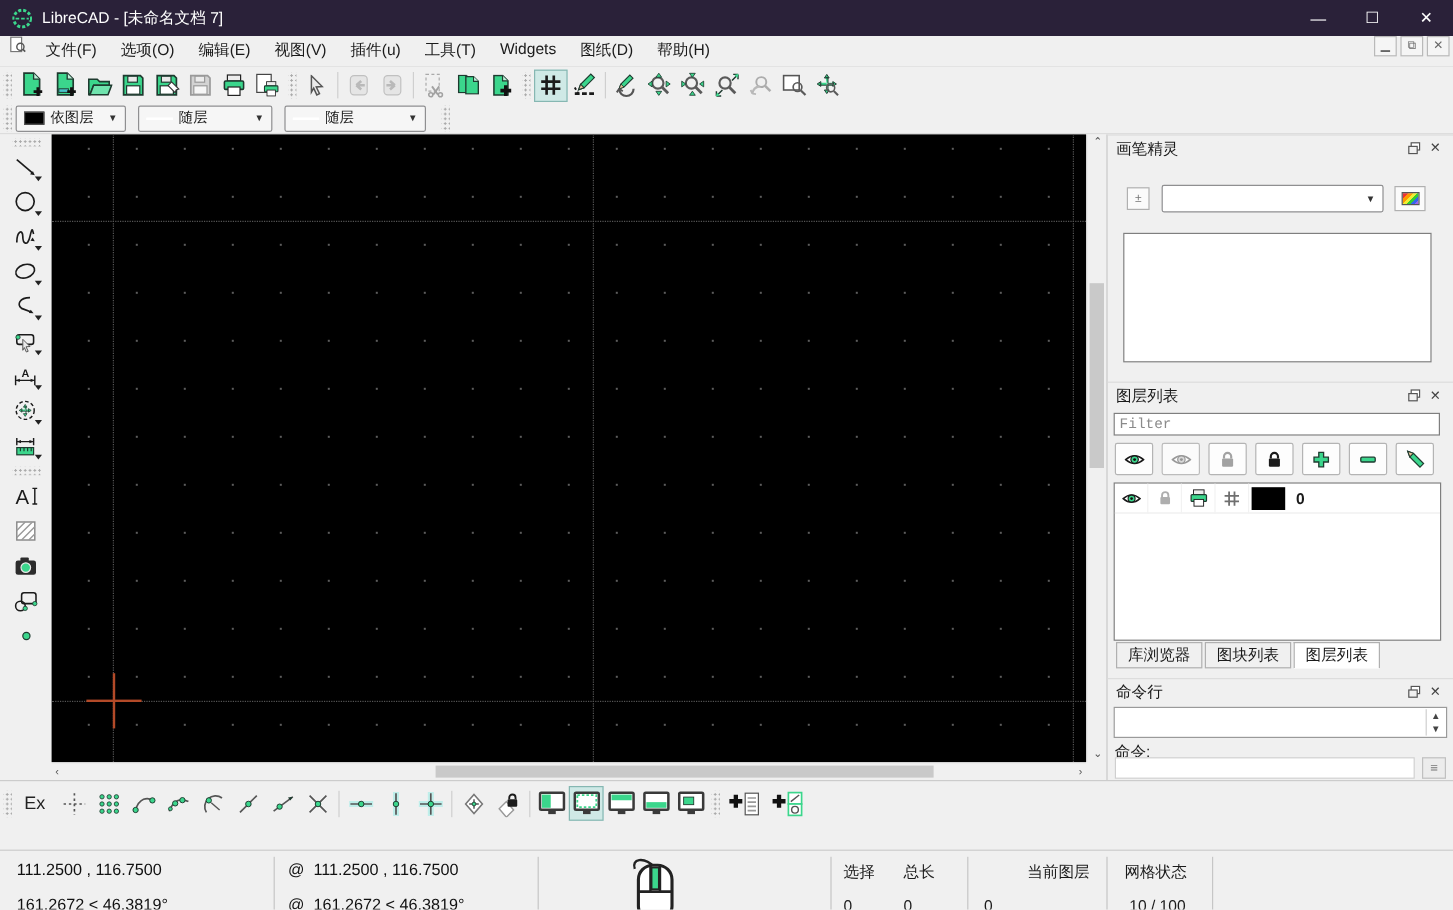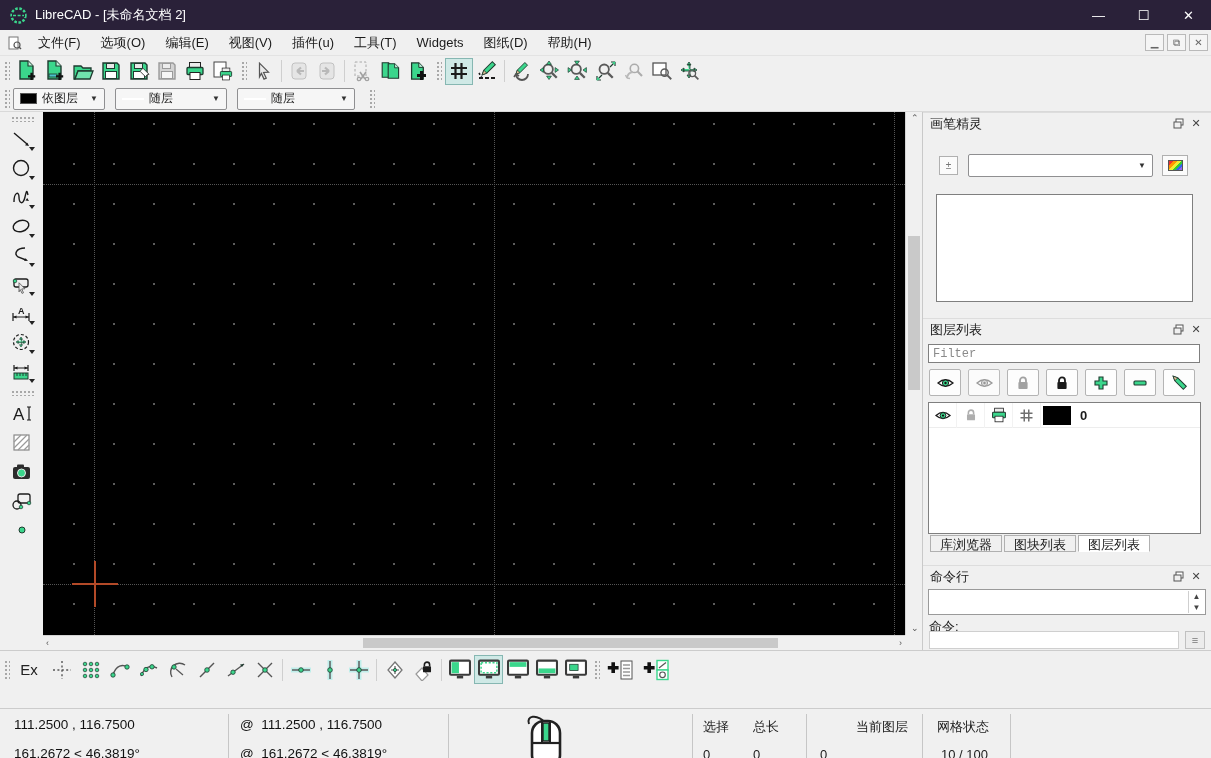--- a/index.html
+++ b/index.html
@@ -16,21 +16,21 @@
   .titlebar { position:absolute; left:0; top:0; width:1211px; height:30px;
     background:#2a2139; color:#fff; display:flex; align-items:center; }
   .titlebar .logo { margin:0 8px 0 10px; }
   .titlebar .title { font-size:13px; }
   .titlebar .spacer { flex:1; }
   .win-btn { width:45px; height:30px; display:flex; align-items:center; justify-content:center;
     color:#fff; font-size:13px; }
 
   
   .menubar { position:absolute; left:0; top:30px; width:1211px; height:26px;
-    background:#f0f0f0; display:flex; align-items:center; border-bottom:1px solid #e3e3e3; }
+    background:#f0f0f0; display:flex; border-bottom:1px solid #e3e3e3; }
   .menubar .doc-ico { margin:0 6px 0 8px; }
   .menu-item { padding:3px 10px; }
   .menubar .spacer { flex:1; }
   .mdi-btn { width:19px; height:17px; border:1px solid #b9b9b9; background:#f5f5f5;
     display:flex; align-items:center; justify-content:center; color:#666;
     font-size:10px; margin-right:3px; }
 
   
   .toolbar1 { position:absolute; left:0; top:56px; width:1211px; height:30px;
     display:flex; align-items:center; background:#f0f0f0; }
@@ -93,21 +93,21 @@
   .filter-input { position:absolute; height:19px; border:1px solid #7f7f7f; background:#fff;
     font-family:"Liberation Mono","DejaVu Sans Mono",monospace; font-size:12px; padding:0 4px;
     color:#333; }
   .filter-input::placeholder { color:#8a8a8a; }
   .lbtn { width:32px; height:27px; background:#fdfdfd; border:1px solid #b4b4b4; border-radius:2px;
     display:flex; align-items:center; justify-content:center; }
   .layer-row { height:25px; display:flex; align-items:center; border-bottom:1px solid #ededed; }
   .layer-cell { width:28px; height:25px; display:flex; align-items:center; justify-content:center;
     border-right:1px solid #f2f2f2; }
   .tabs { position:absolute; display:flex; }
-  .tab { height:17px; padding:0 9px; display:flex; background:#f0f0f0;
+  .tab { height:22px; padding:0 9px; display:flex; align-items:center; background:#f0f0f0;
     border:1px solid #b0b0b0; margin-right:2px; font-size:13px; }
   .tab.active { background:#fff; border-bottom:1px solid #fff; position:relative; }
 
   .cmd-history { position:absolute; background:#fff; border:1px solid #9a9a9a; }
   .spinner { position:absolute; right:1px; top:1px; bottom:1px; width:16px; border-left:1px solid #cfcfcf;
     display:flex; flex-direction:column; align-items:center; justify-content:space-around;
     font-size:8px; color:#444; }
   .cmd-input { position:absolute; border:1px solid #cfcfcf; background:#fff; height:18px;
     font-size:12px; padding:0 3px; }
   .cmd-menu-btn { position:absolute; width:20px; height:18px; border:1px solid #c0c0c0;
@@ -183,21 +183,21 @@
 </svg>
 
 <div class="titlebar">
   <span class="logo">
     <svg width="17" height="17" viewBox="0 0 17 17">
       <circle cx="8.5" cy="8.5" r="7" fill="none" stroke="#3bd68c" stroke-width="2.4" stroke-dasharray="2.6 1.6"></circle>
       <line x1="2" y1="8.5" x2="15" y2="8.5" stroke="#2a2139" stroke-width="3"></line>
       <line x1="3" y1="8.5" x2="14" y2="8.5" stroke="#3bd68c" stroke-width="1.6" stroke-dasharray="3 1.6"></line>
     </svg>
   </span>
-  <span class="title">LibreCAD - [未命名文档 2]</span>
+  <span class="title">LibreCAD - [未命名文档 7]</span>
   <span class="spacer"></span>
   <div class="win-btn">—</div>
   <div class="win-btn">☐</div>
   <div class="win-btn">✕</div>
 </div>
 
 <div class="menubar">
   <span class="doc-ico">
     <svg width="14" height="14" viewBox="0 0 14 14">
       <rect x="1" y="1" width="9" height="12" fill="#fff" stroke="#777"></rect>

